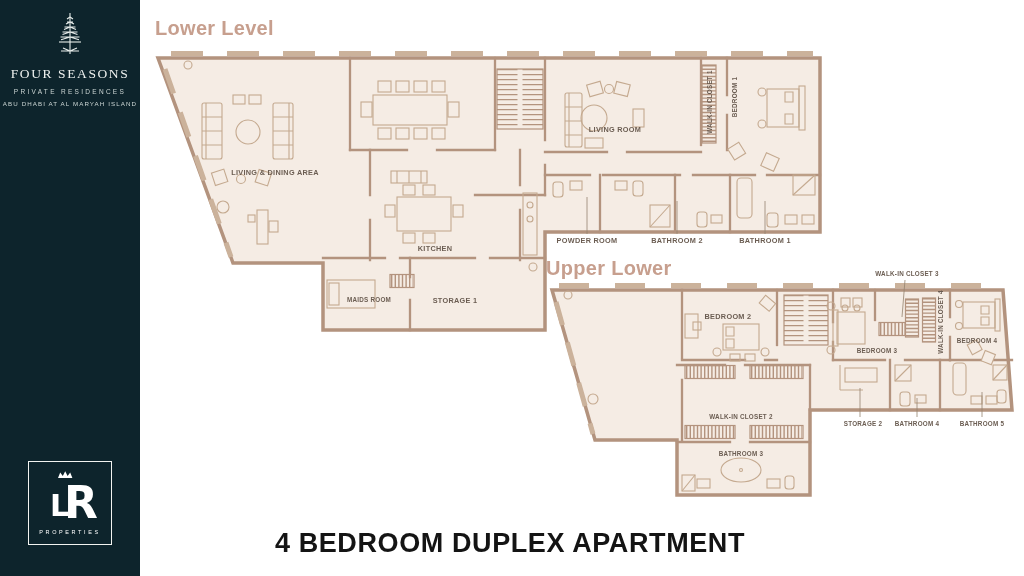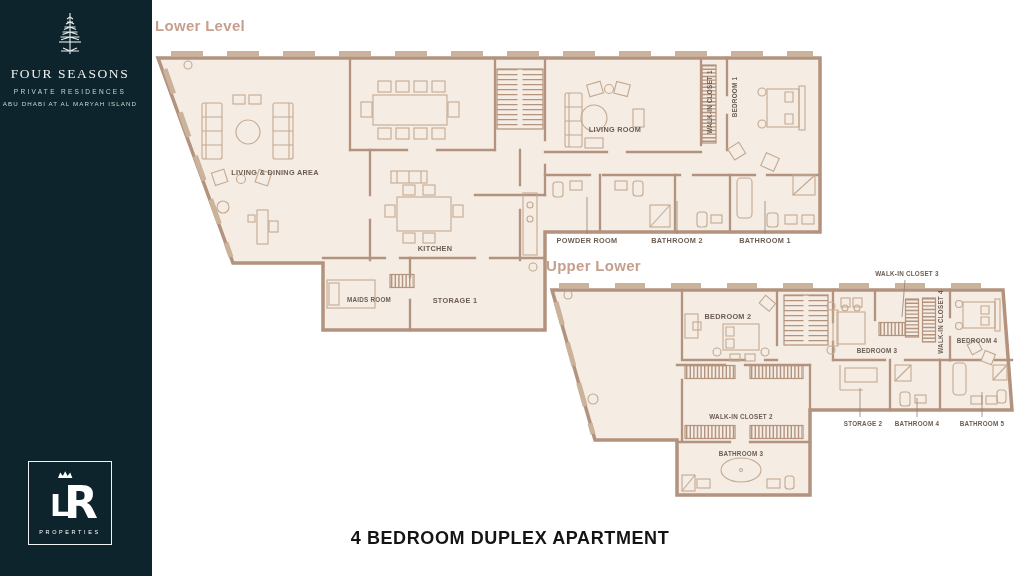--- a/index.html
+++ b/index.html
@@ -1,32 +1,32 @@
 <!DOCTYPE html>
 <html><head>
 <meta charset="utf-8">
 <style>
   html,body{margin:0;padding:0;background:#fff;}
   #stage{position:relative;width:1024px;height:576px;background:#ffffff;overflow:hidden;
          font-family:"Liberation Sans",sans-serif;}
   
-  #sidebar{position:absolute;left:0;top:0;width:152px;height:576px;background:#0d242c;}
+  #sidebar{position:absolute;left:0;top:0;width:140px;height:576px;background:#0d242c;}
   .fs-logo{position:absolute;top:10px;left:0;width:140px;text-align:center;color:#eef1ef;}
   .fs-brand{font-family:"Liberation Serif",serif;font-size:13.5px;letter-spacing:1.6px;margin-top:6px;white-space:nowrap;}
   .fs-sub{font-size:6.5px;letter-spacing:2.3px;color:#ccd6d4;margin-top:6px;}
   .fs-loc{font-size:6.2px;letter-spacing:1.1px;color:#ccd6d4;margin-top:5px;}
   .lr-box{position:absolute;left:28px;bottom:31px;width:82px;height:82px;border:1.5px solid #f2f3f0;
           text-align:center;color:#fff;}
   .lr-props{font-size:5.5px;letter-spacing:2.6px;color:#fff;margin-top:1px;}
   
-  .lvl-head{position:absolute;color:#c79f8e;font-size:15px;font-weight:600;letter-spacing:.3px;}
+  .lvl-head{position:absolute;color:#c79f8e;font-size:20px;font-weight:600;letter-spacing:.3px;}
   #lower-head{left:155px;top:17px;}
   #upper-head{left:546px;top:257px;}
   #main-title{position:absolute;left:145px;top:528px;width:730px;text-align:center;
-              font-size:18px;font-weight:bold;color:#141414;letter-spacing:.6px;}
+              font-size:27px;font-weight:bold;color:#141414;letter-spacing:.6px;}
   
   .plan{position:absolute;pointer-events:none;}
   #lower-plan{left:145px;top:45px;}
   #upper-plan{left:545px;top:262px;}
   .floor{fill:#f5ece4;stroke:#b3937e;stroke-width:3.5;stroke-linejoin:miter;}
   .wall{stroke:#b3937e;stroke-width:2.3;fill:none;stroke-linecap:square;}
   .thinwall{stroke:#b3937e;stroke-width:1.2;fill:none;}
   .furn{stroke:#c4a98f;stroke-width:1.1;fill:none;}
   .furnf{stroke:#c4a98f;stroke-width:1.1;fill:#f5ece4;}
   .hatch{stroke:#b3937e;}

